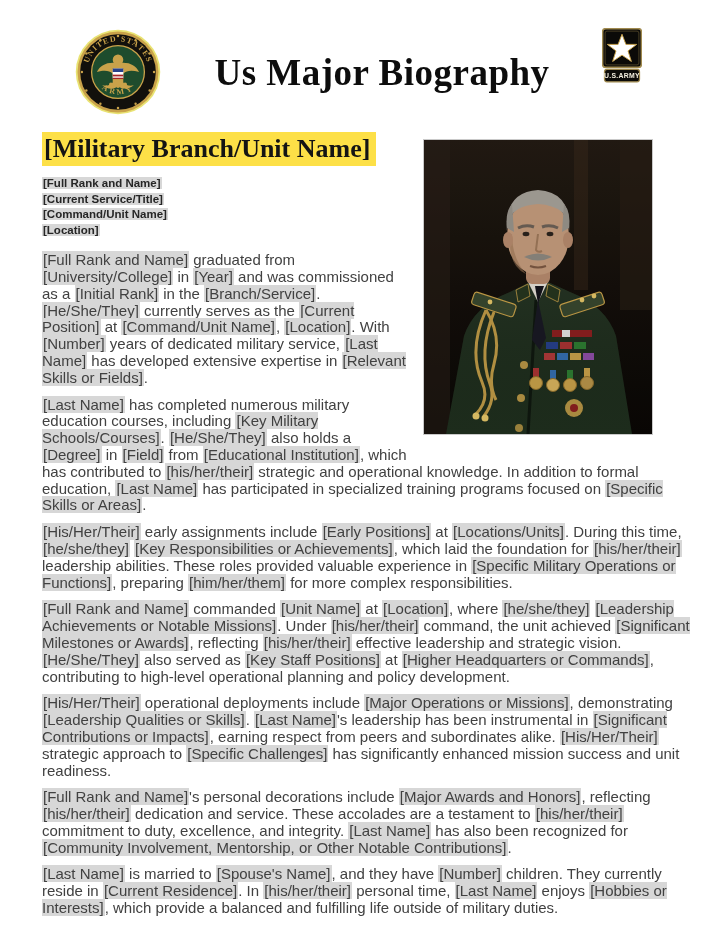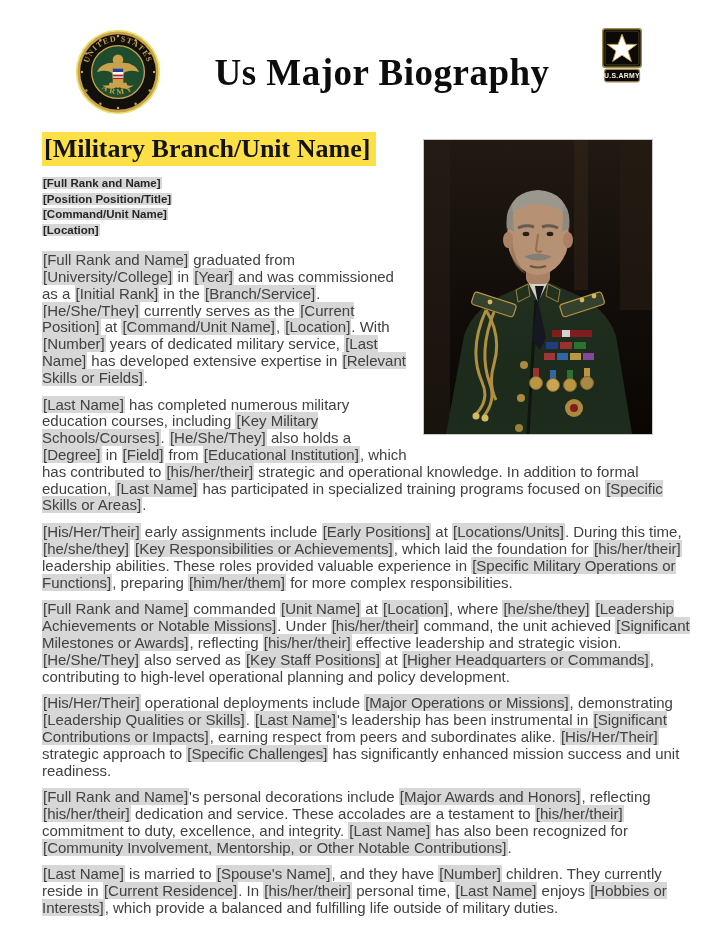--- a/index.html
+++ b/index.html
@@ -215,21 +215,21 @@
         <rect width="228" height="294" fill="#000" opacity="0.08"></rect>
       </svg>
     </div>
 
     <div>
       <span class="doc-heading">[Military Branch/Unit Name]</span>
     </div>
 
     <div class="info-block">
       <div class="info-line"><span class="hl">[Full Rank and Name]</span></div>
-      <div class="info-line"><span class="hl">[Position Position/Title]</span></div>
+      <div class="info-line"><span class="hl">[Current Service/Title]</span></div>
       <div class="info-line"><span class="hl">[Command/Unit Name]</span></div>
       <div class="info-line"><span class="hl">[Location]</span></div>
     </div>
 
     <p class="para"><span class="hl">[Full Rank and Name]</span><span> graduated from </span><span class="hl">[University/College]</span><span> in </span><span class="hl">[Year]</span><span> and was commissioned as a </span><span class="hl">[Initial Rank]</span><span> in the </span><span class="hl">[Branch/Service]</span><span>. </span><span class="hl">[He/She/They]</span><span> currently serves as the </span><span class="hl">[Current Position]</span><span> at </span><span class="hl">[Command/Unit Name]</span><span>, </span><span class="hl">[Location]</span><span>. With </span><span class="hl">[Number]</span><span> years of dedicated military service, </span><span class="hl">[Last Name]</span><span> has developed extensive expertise in </span><span class="hl">[Relevant Skills or Fields]</span><span>.</span></p>
     <p class="para"><span class="hl">[Last Name]</span><span> has completed numerous military education courses, including </span><span class="hl">[Key Military Schools/Courses]</span><span>. </span><span class="hl">[He/She/They]</span><span> also holds a </span><span class="hl">[Degree]</span><span> in </span><span class="hl">[Field]</span><span> from </span><span class="hl">[Educational Institution]</span><span>, which has contributed to </span><span class="hl">[his/her/their]</span><span> strategic and operational knowledge. In addition to formal education, </span><span class="hl">[Last Name]</span><span> has participated in specialized training programs focused on </span><span class="hl">[Specific Skills or Areas]</span><span>.</span></p>
     <p class="para"><span class="hl">[His/Her/Their]</span><span> early assignments include </span><span class="hl">[Early Positions]</span><span> at </span><span class="hl">[Locations/Units]</span><span>. During this time, </span><span class="hl">[he/she/they]</span><span> </span><span class="hl">[Key Responsibilities or Achievements]</span><span>, which laid the foundation for </span><span class="hl">[his/her/their]</span><span> leadership abilities. These roles provided valuable experience in </span><span class="hl">[Specific Military Operations or Functions]</span><span>, preparing </span><span class="hl">[him/her/them]</span><span> for more complex responsibilities.</span></p>
     <p class="para"><span class="hl">[Full Rank and Name]</span><span> commanded </span><span class="hl">[Unit Name]</span><span> at </span><span class="hl">[Location]</span><span>, where </span><span class="hl">[he/she/they]</span><span> </span><span class="hl">[Leadership Achievements or Notable Missions]</span><span>. Under </span><span class="hl">[his/her/their]</span><span> command, the unit achieved </span><span class="hl">[Significant Milestones or Awards]</span><span>, reflecting </span><span class="hl">[his/her/their]</span><span> effective leadership and strategic vision. </span><span class="hl">[He/She/They]</span><span> also served as </span><span class="hl">[Key Staff Positions]</span><span> at </span><span class="hl">[Higher Headquarters or Commands]</span><span>, contributing to high-level operational planning and policy development.</span></p>
     <p class="para"><span class="hl">[His/Her/Their]</span><span> operational deployments include </span><span class="hl">[Major Operations or Missions]</span><span>, demonstrating </span><span class="hl">[Leadership Qualities or Skills]</span><span>. </span><span class="hl">[Last Name]</span><span>'s leadership has been instrumental in </span><span class="hl">[Significant Contributions or Impacts]</span><span>, earning respect from peers and subordinates alike. </span><span class="hl">[His/Her/Their]</span><span> strategic approach to </span><span class="hl">[Specific Challenges]</span><span> has significantly enhanced mission success and unit readiness.</span></p>
     <p class="para"><span class="hl">[Full Rank and Name]</span><span>'s personal decorations include </span><span class="hl">[Major Awards and Honors]</span><span>, reflecting </span><span class="hl">[his/her/their]</span><span> dedication and service. These accolades are a testament to </span><span class="hl">[his/her/their]</span><span> commitment to duty, excellence, and integrity. </span><span class="hl">[Last Name]</span><span> has also been recognized for </span><span class="hl">[Community Involvement, Mentorship, or Other Notable Contributions]</span><span>.</span></p>

